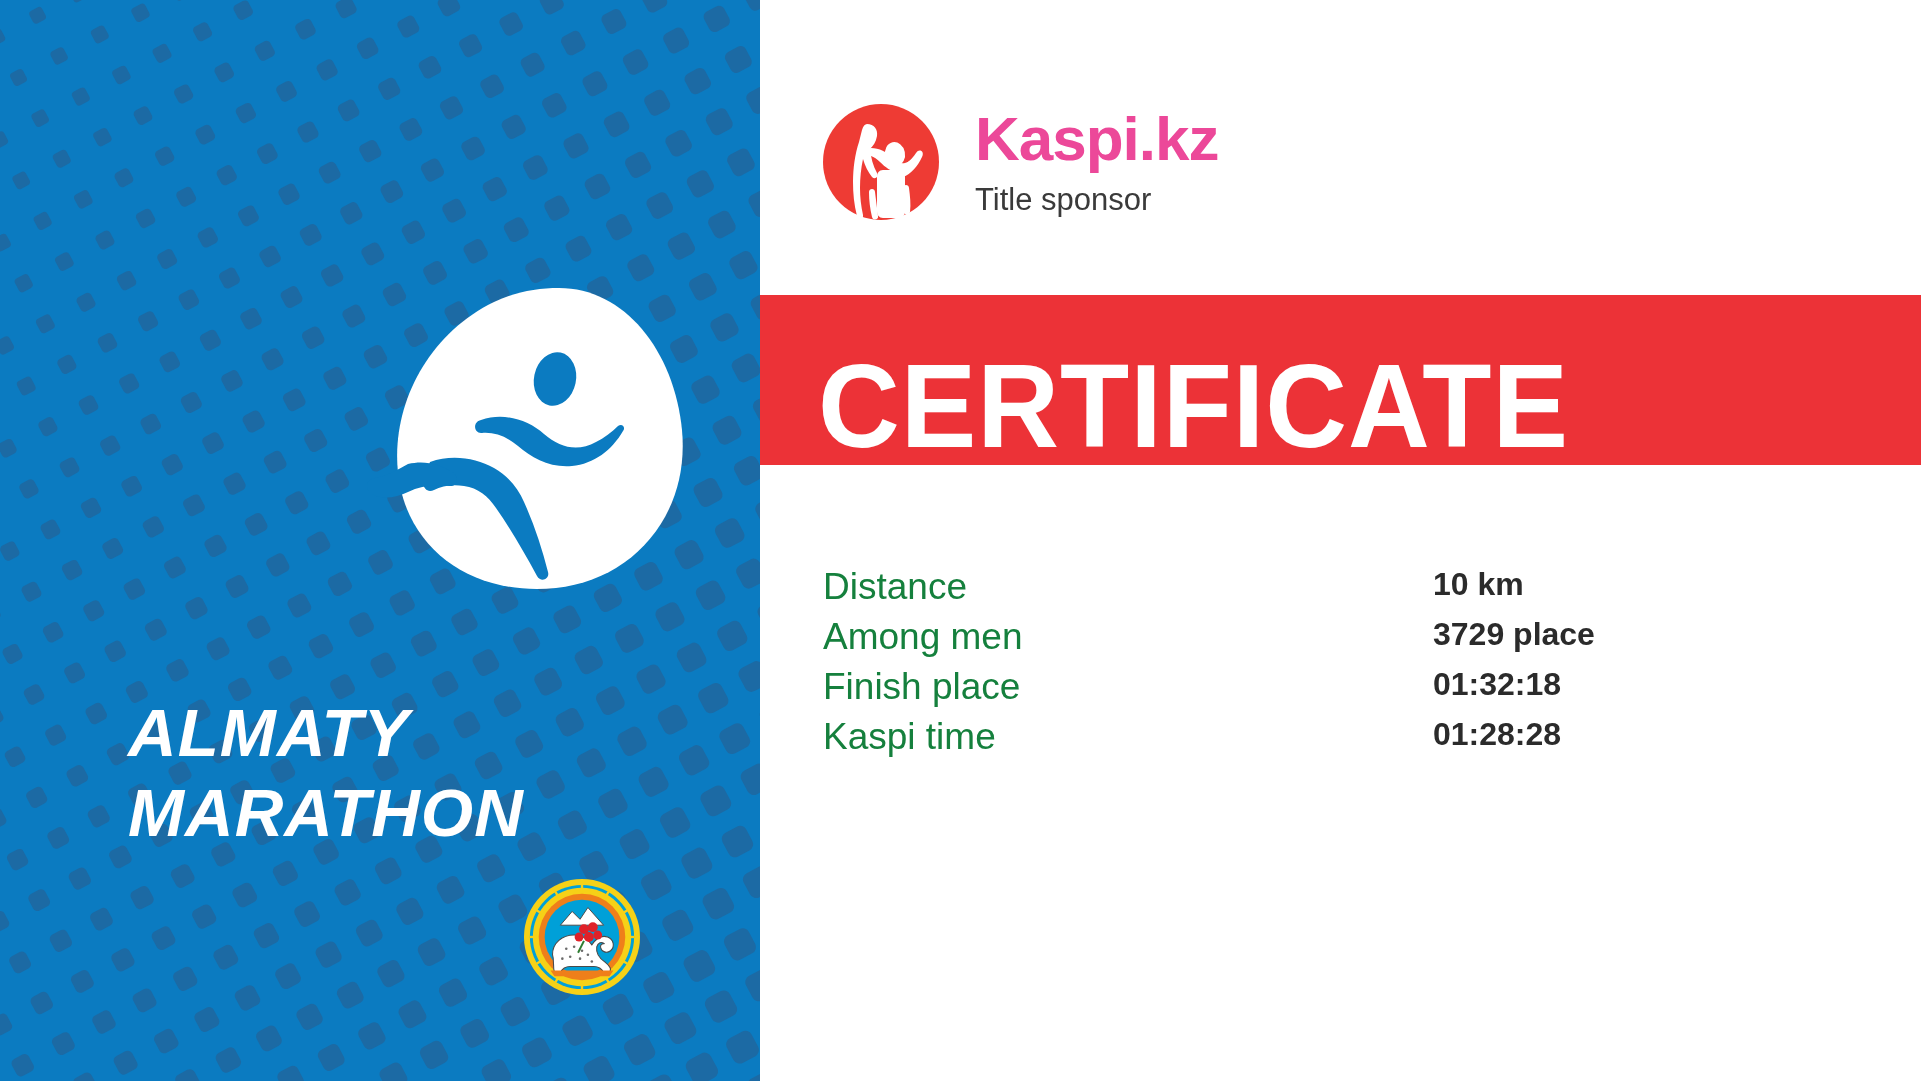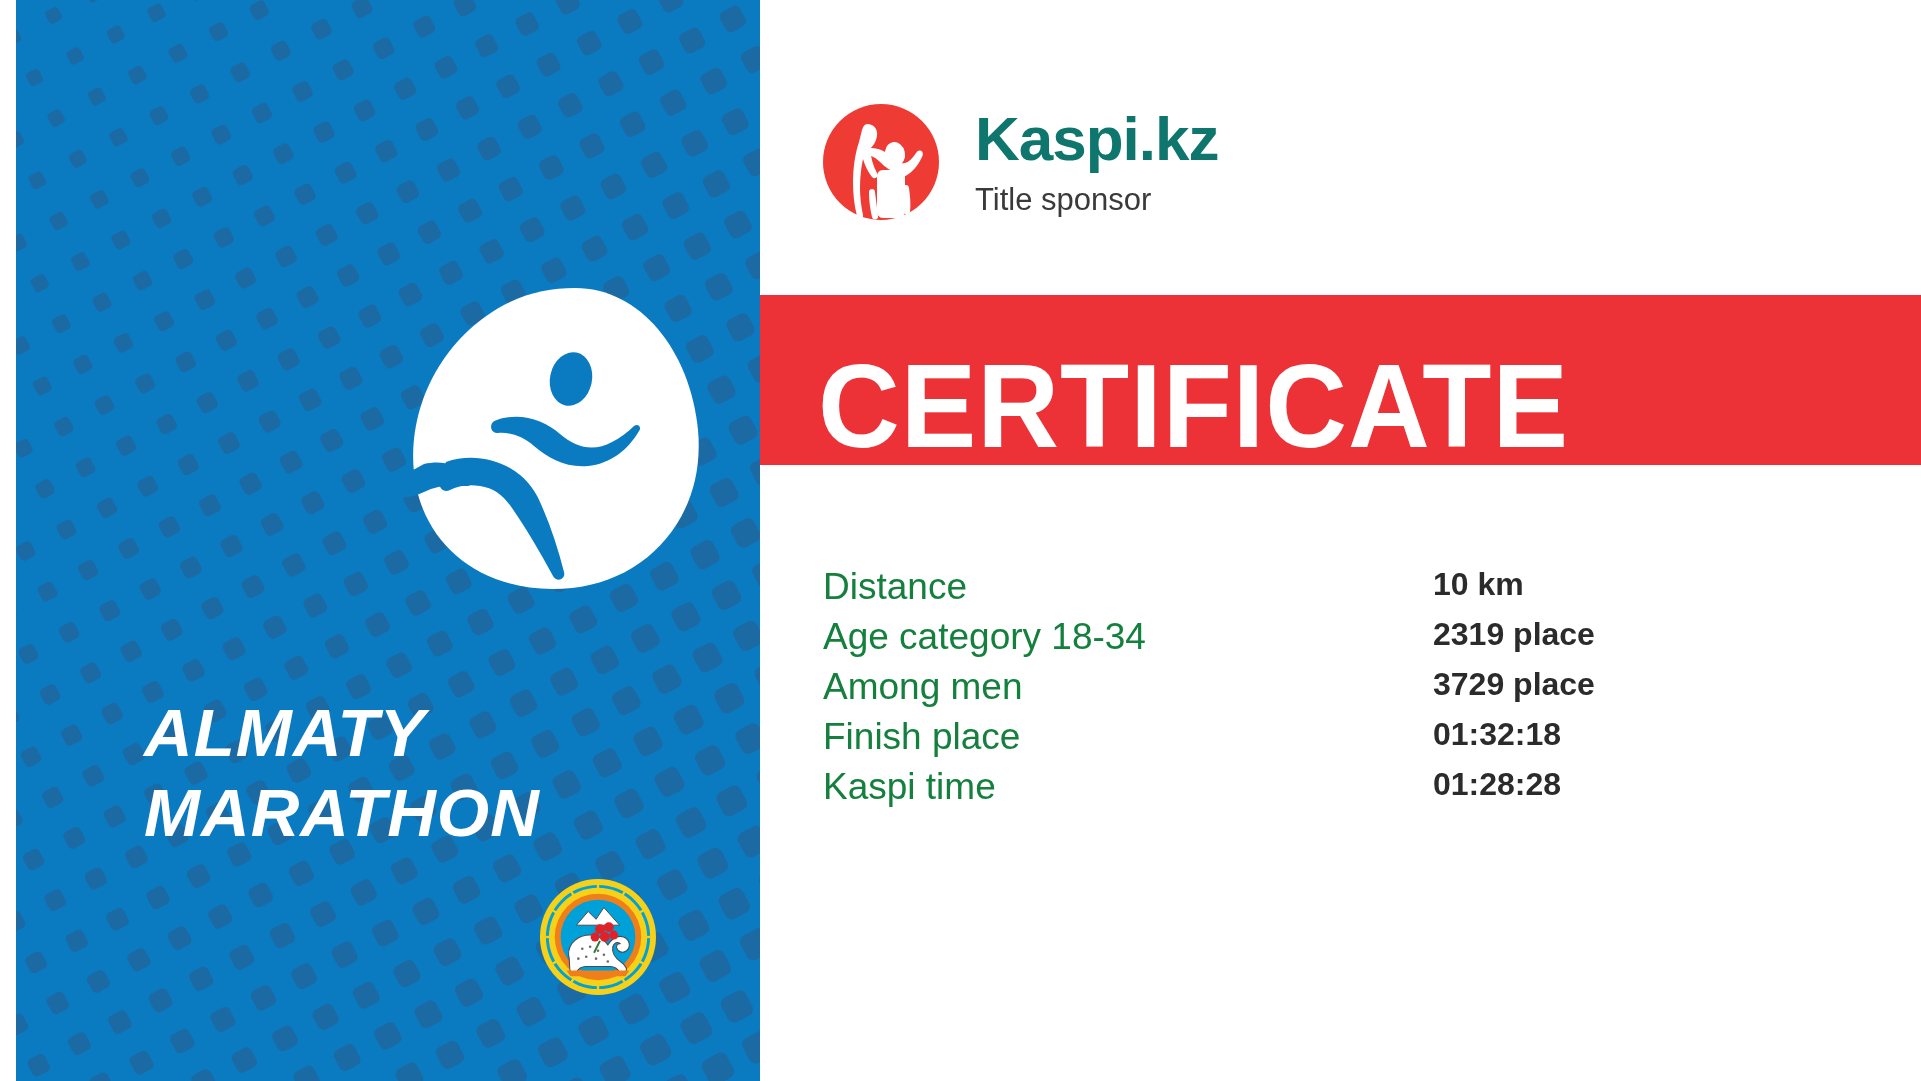--- a/index.html
+++ b/index.html
@@ -16,21 +16,21 @@
     position: relative;
     width: 1921px;
     height: 1081px;
     overflow: hidden;
     background: #ffffff;
   }
 
   
   #left-panel {
     position: absolute;
-    left: 16px;
+    left: 0;
     top: 0;
     width: 828px;
     height: 1081px;
     background: #0b7bc1;
     overflow: hidden;
   }
   #halftone {
     position: absolute;
     left: 0; top: 0;
     width: 760px;
@@ -106,21 +106,21 @@
     height: 132px;
     flex: 0 0 132px;
   }
   #sponsor-text {
     margin-left: 28px;
     padding-top: 12px;
   }
   #sponsor-name {
     font-size: 62px;
     font-weight: bold;
-    color: #0f766e;
+    color: #ec4899;
     line-height: 1;
     letter-spacing: -1px;
     white-space: nowrap;
   }
   #sponsor-role {
     margin-top: 14px;
     font-size: 31px;
     color: #3a3a3a;
     line-height: 1;
     white-space: nowrap;
@@ -1658,24 +1658,20 @@
       <div id="banner-title">CERTIFICATE</div>
     </div>
 
 
     <div id="results">
         <div class="result-row">
           <div class="result-label">Distance</div>
           <div class="result-value">10 km</div>
         </div>
         <div class="result-row">
-          <div class="result-label">Age category 18-34</div>
-          <div class="result-value">2319 place</div>
-        </div>
-        <div class="result-row">
           <div class="result-label">Among men</div>
           <div class="result-value">3729 place</div>
         </div>
         <div class="result-row">
           <div class="result-label">Finish place</div>
           <div class="result-value">01:32:18</div>
         </div>
         <div class="result-row">
           <div class="result-label">Kaspi time</div>
           <div class="result-value">01:28:28</div>

